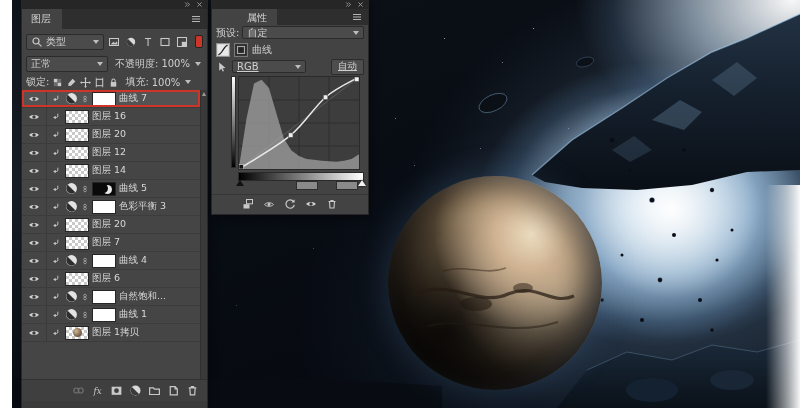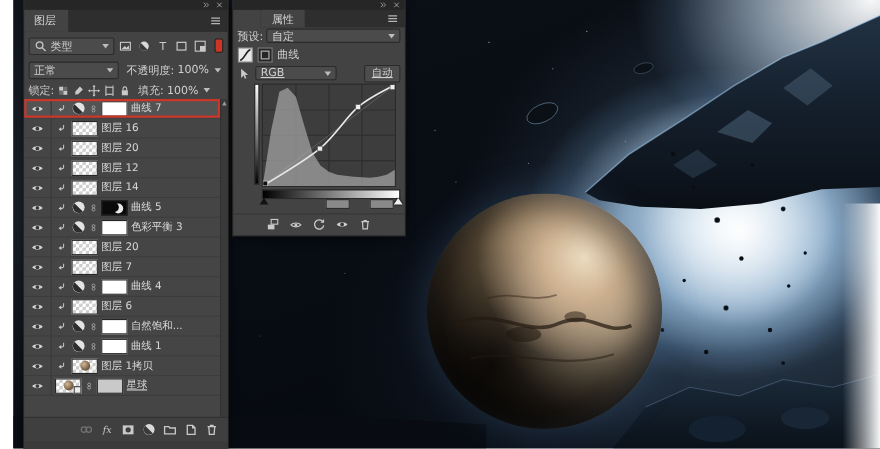--- a/index.html
+++ b/index.html
@@ -633,42 +633,20 @@
                 <path d="M8.2,2 V4.8 a1.8,1.8 0 0 1 -1.8,1.8 H4.8" fill="none" stroke="#c9c9c9" stroke-width="1.1"></path>
                 <path d="M5.6,4.4 L2.6,6.6 L5.6,8.8 Z" fill="#c9c9c9"></path>
               </svg>
             </span>
             <span class="thumb checker">
               <span class="mini-planet"></span>
             </span>
             <span class="layer-name">图层 1拷贝</span>
           </span>
         </div>
-        <div class="layer-row">
-          <span class="eye-cell">
-            <svg viewBox="0 0 12 12" xmlns="http://www.w3.org/2000/svg">
-              <path d="M1.2,6 C3,3.4 9,3.4 10.8,6 C9,8.6 3,8.6 1.2,6 Z" fill="#d2d2d2"></path>
-              <circle cx="6" cy="6" r="1.7" fill="#3a3a3a"></circle>
-            </svg>
-          </span>
-          <span class="row-content">
-            <span class="thumb checker">
-              <span class="mini-planet"></span>
-              <span class="so-badge"></span>
-            </span>
-            <span class="ico linkico">
-              <svg viewBox="0 0 12 12" xmlns="http://www.w3.org/2000/svg">
-                <circle cx="6" cy="3.8" r="2" fill="none" stroke="#b8b8b8"></circle>
-                <circle cx="6" cy="8.2" r="2" fill="none" stroke="#b8b8b8"></circle>
-              </svg>
-            </span>
-            <span class="mask-thumb light"></span>
-            <span class="layer-name underlined">星球</span>
-          </span>
-        </div>
       </div>
     <div class="scrollbar">
         <span class="scroll-up"></span>
       </div>
     <div class="layers-bottom" id="layers-bottom">
         <span class="ico dim">
           <svg viewBox="0 0 12 12" xmlns="http://www.w3.org/2000/svg">
             <circle cx="4" cy="6" r="2.3" fill="none" stroke="#9a9a9a" stroke-width="1.1"></circle>
             <circle cx="8" cy="6" r="2.3" fill="none" stroke="#9a9a9a" stroke-width="1.1"></circle>
           </svg>

